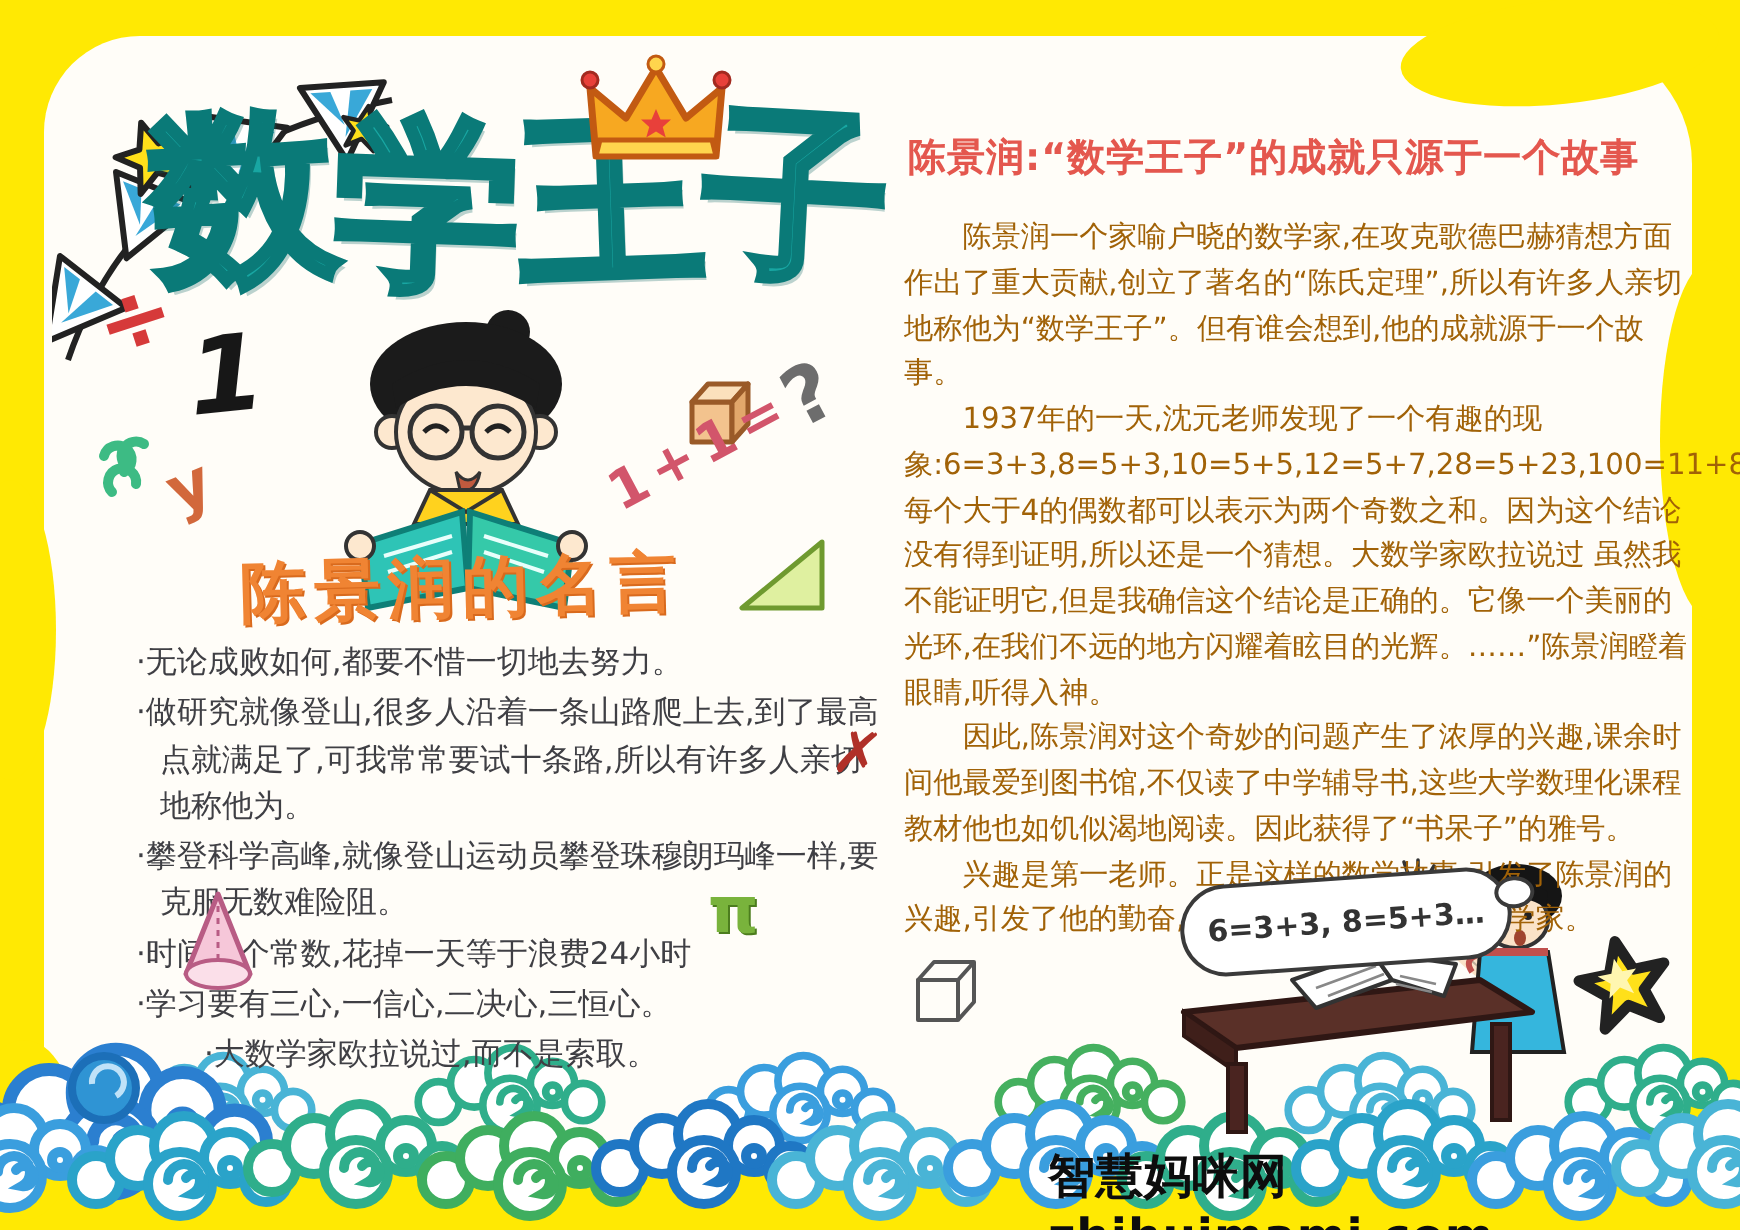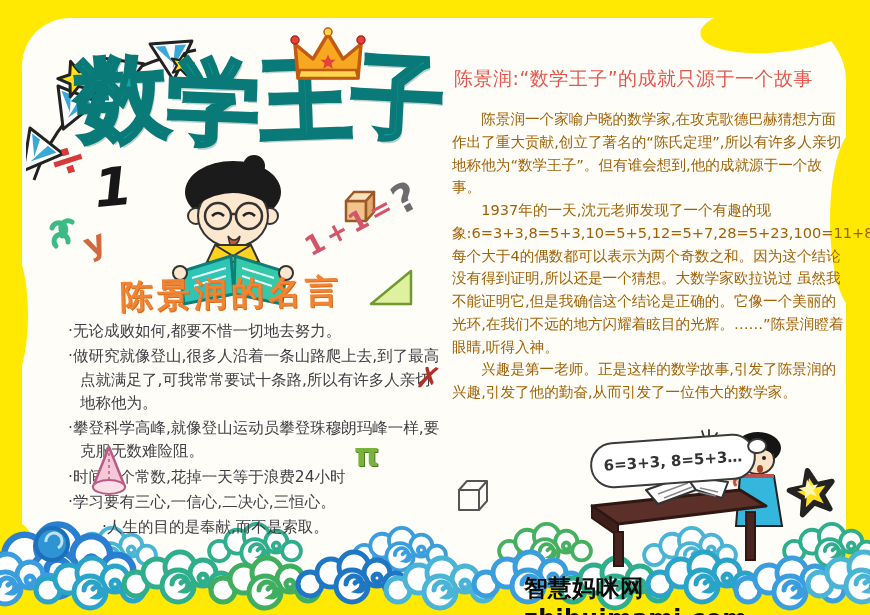--- a/index.html
+++ b/index.html
@@ -31,21 +31,21 @@
              text-shadow:1px 1px 0 #4c7d1e;z-index:5;}
   #cross-mark{left:416px;top:360px;font-size:30px;font-weight:900;color:#b03028;transform:rotate(8deg);z-index:5;}
   
   #quotes-heading{left:120px;top:272px;font-size:33px;font-weight:800;color:#f08433;
                   letter-spacing:4px;transform:rotate(-1.5deg);z-index:5;
                   text-shadow:1px 1px 0 #d96a1d;}
   #quotes{left:44px;top:320px;width:400px;z-index:5;margin:0;padding:0;list-style:none;
           font-size:15.5px;line-height:1.5;color:#3f3f44;}
   #quotes li{padding-left:12px;text-indent:-12px;margin-bottom:2px;margin-left:24px;}
   #quotes li:nth-child(6){margin-left:58px;}
-  #right-title{left:454px;top:66px;width:392px;font-size:19px;font-weight:400;color:#e4574e;
+  #right-title{left:454px;top:66px;width:392px;font-size:19px;font-weight:700;color:#e4574e;
                letter-spacing:0.5px;z-index:5;}
   #right-body{left:452px;top:108px;width:392px;z-index:5;font-size:14.6px;line-height:1.56;color:#a16207;}
   #right-body p{margin:0;text-indent:2em;}
   
   #speech-bubble{left:590px;top:438px;width:162px;height:42px;background:#fff;border:2.5px solid #3a3a3a;
                  border-radius:26px;display:flex;align-items:center;justify-content:center;
                  font-size:15px;font-weight:600;color:#333;transform:rotate(-4deg);z-index:7;}
   #speech-bubble::after{content:"";position:absolute;right:-14px;top:4px;width:16px;height:12px;
                  background:#fff;border:2.5px solid #3a3a3a;border-radius:50%;}
   
@@ -150,36 +150,37 @@
     <polygon points="3,36 43,36 43,3" fill="#dff0a0" stroke="#6f9a2f" stroke-width="2.5" stroke-linejoin="round"></polygon>
   </svg>
 
   <div class="abs" id="quotes-heading">陈景润的名言</div>
   <ul class="abs" id="quotes">
     <li>·无论成败如何,都要不惜一切地去努力。</li>
     <li>·做研究就像登山,很多人沿着一条山路爬上去,到了最高点就满足了,可我常常要试十条路,所以有许多人亲切地称他为。</li>
     <li>·攀登科学高峰,就像登山运动员攀登珠穆朗玛峰一样,要克服无数难险阻。</li>
     <li>·时间是个常数,花掉一天等于浪费24小时</li>
     <li>·学习要有三心,一信心,二决心,三恒心。</li>
-    <li>·人生的目的是奉献,而不是索取。</li>
+    <li>·大数学家欧拉说过,而不是索取。</li>
   </ul>
 
   <svg class="abs" style="left:90px;top:444px;z-index:5;" width="38" height="54" viewBox="0 0 38 54">
     <path d="M19,3 L35,43 Q19,53 3,43 Z" fill="#f6c7d9" stroke="#b85c84" stroke-width="2.5" stroke-linejoin="round"></path>
     <ellipse cx="19" cy="43" rx="16" ry="7" fill="#fbdfe9" stroke="#b85c84" stroke-width="2"></ellipse>
     <line x1="19" y1="3" x2="19" y2="36" stroke="#b85c84" stroke-width="1.5" stroke-dasharray="3,3"></line>
   </svg>
 
   <div class="abs" id="pi-symbol">π</div>
   <div class="abs" id="cross-mark">✗</div>
 
   <div class="abs" id="right-title">陈景润:“数学王子”的成就只源于一个故事</div>
   <div class="abs" id="right-body">
     <p>陈景润一个家喻户晓的数学家,在攻克歌德巴赫猜想方面作出了重大贡献,创立了著名的“陈氏定理”,所以有许多人亲切地称他为“数学王子”。但有谁会想到,他的成就源于一个故事。</p>
     <p>1937年的一天,沈元老师发现了一个有趣的现象:6=3+3,8=5+3,10=5+5,12=5+7,28=5+23,100=11+89,每个大于4的偶数都可以表示为两个奇数之和。因为这个结论没有得到证明,所以还是一个猜想。大数学家欧拉说过 虽然我不能证明它,但是我确信这个结论是正确的。它像一个美丽的光环,在我们不远的地方闪耀着眩目的光辉。……”陈景润瞪着眼睛,听得入神。</p>
+    <p>因此,陈景润对这个奇妙的问题产生了浓厚的兴趣,课余时间他最爱到图书馆,不仅读了中学辅导书,这些大学数理化课程教材他也如饥似渴地阅读。因此获得了“书呆子”的雅号。</p>
     <p>兴趣是第一老师。正是这样的数学故事,引发了陈景润的兴趣,引发了他的勤奋,从而引发了一位伟大的数学家。</p>
   </div>
 
   <svg class="abs" style="left:452px;top:476px;z-index:4;" width="42" height="40" viewBox="0 0 42 40">
     <polygon points="7,14 27,14 27,34 7,34" fill="none" stroke="#555" stroke-width="2" stroke-linejoin="round"></polygon>
     <polygon points="7,14 15,5 35,5 27,14" fill="none" stroke="#555" stroke-width="2" stroke-linejoin="round"></polygon>
     <polyline points="35,5 35,25 27,34" fill="none" stroke="#555" stroke-width="2" stroke-linejoin="round"></polyline>
   </svg>
 
   <svg class="abs" style="left:0;top:498px;z-index:3;" width="870" height="117" viewBox="0 0 870 117">

